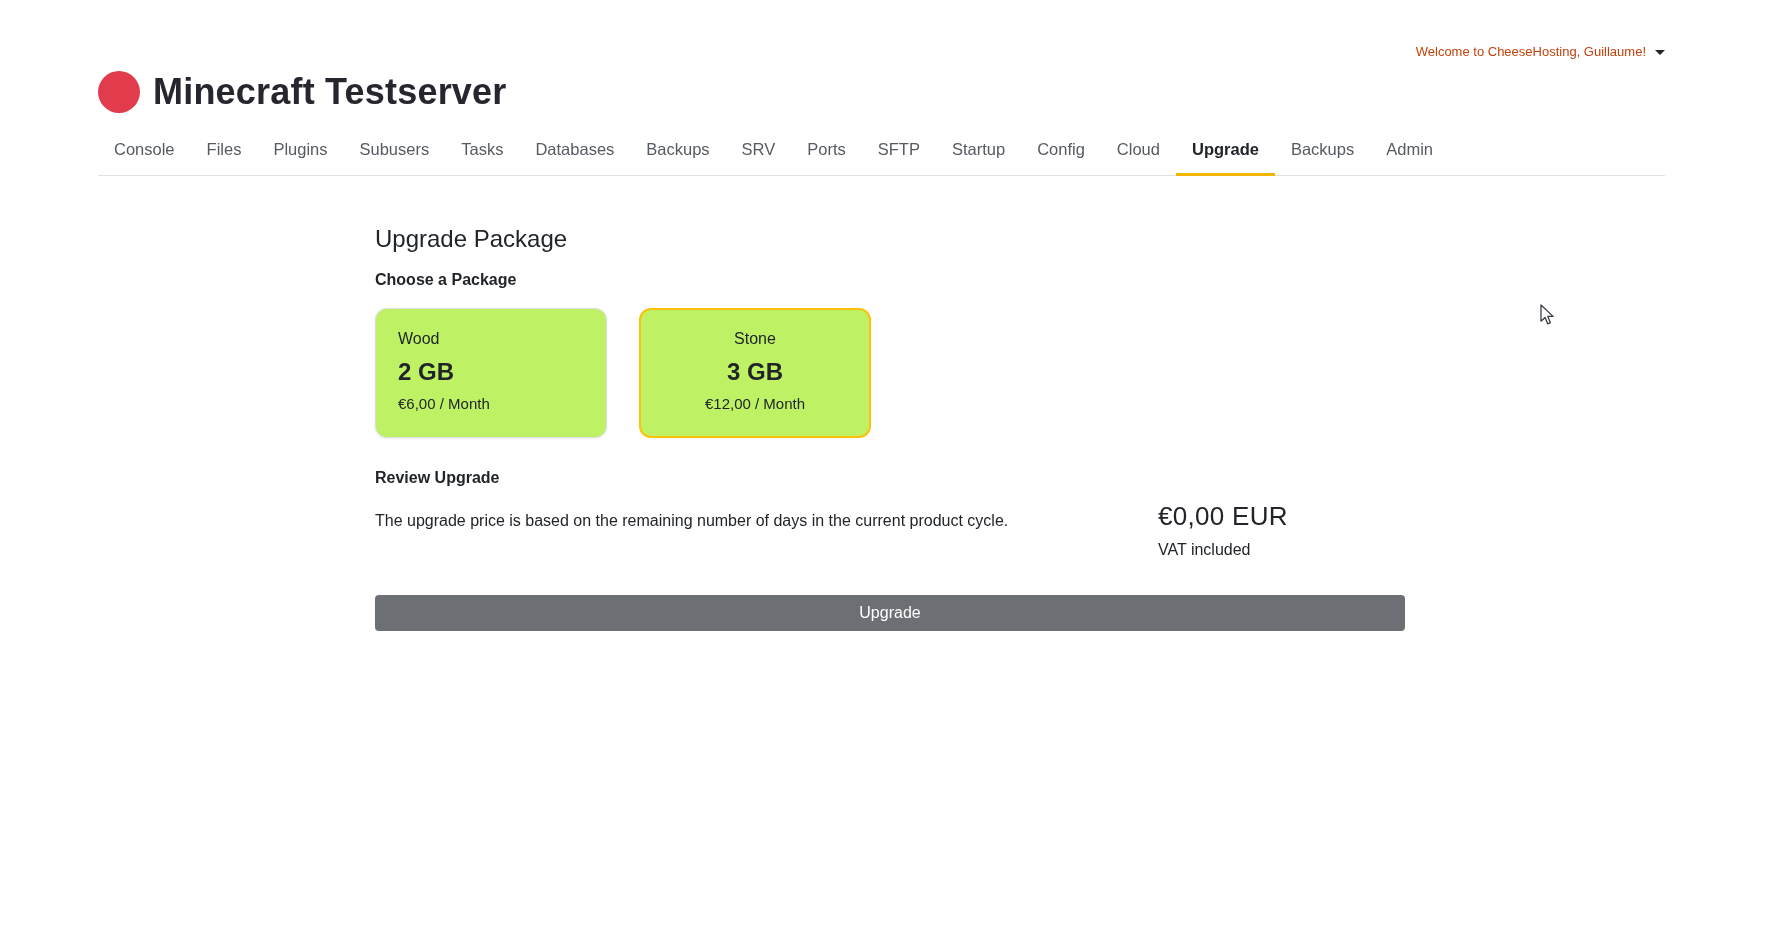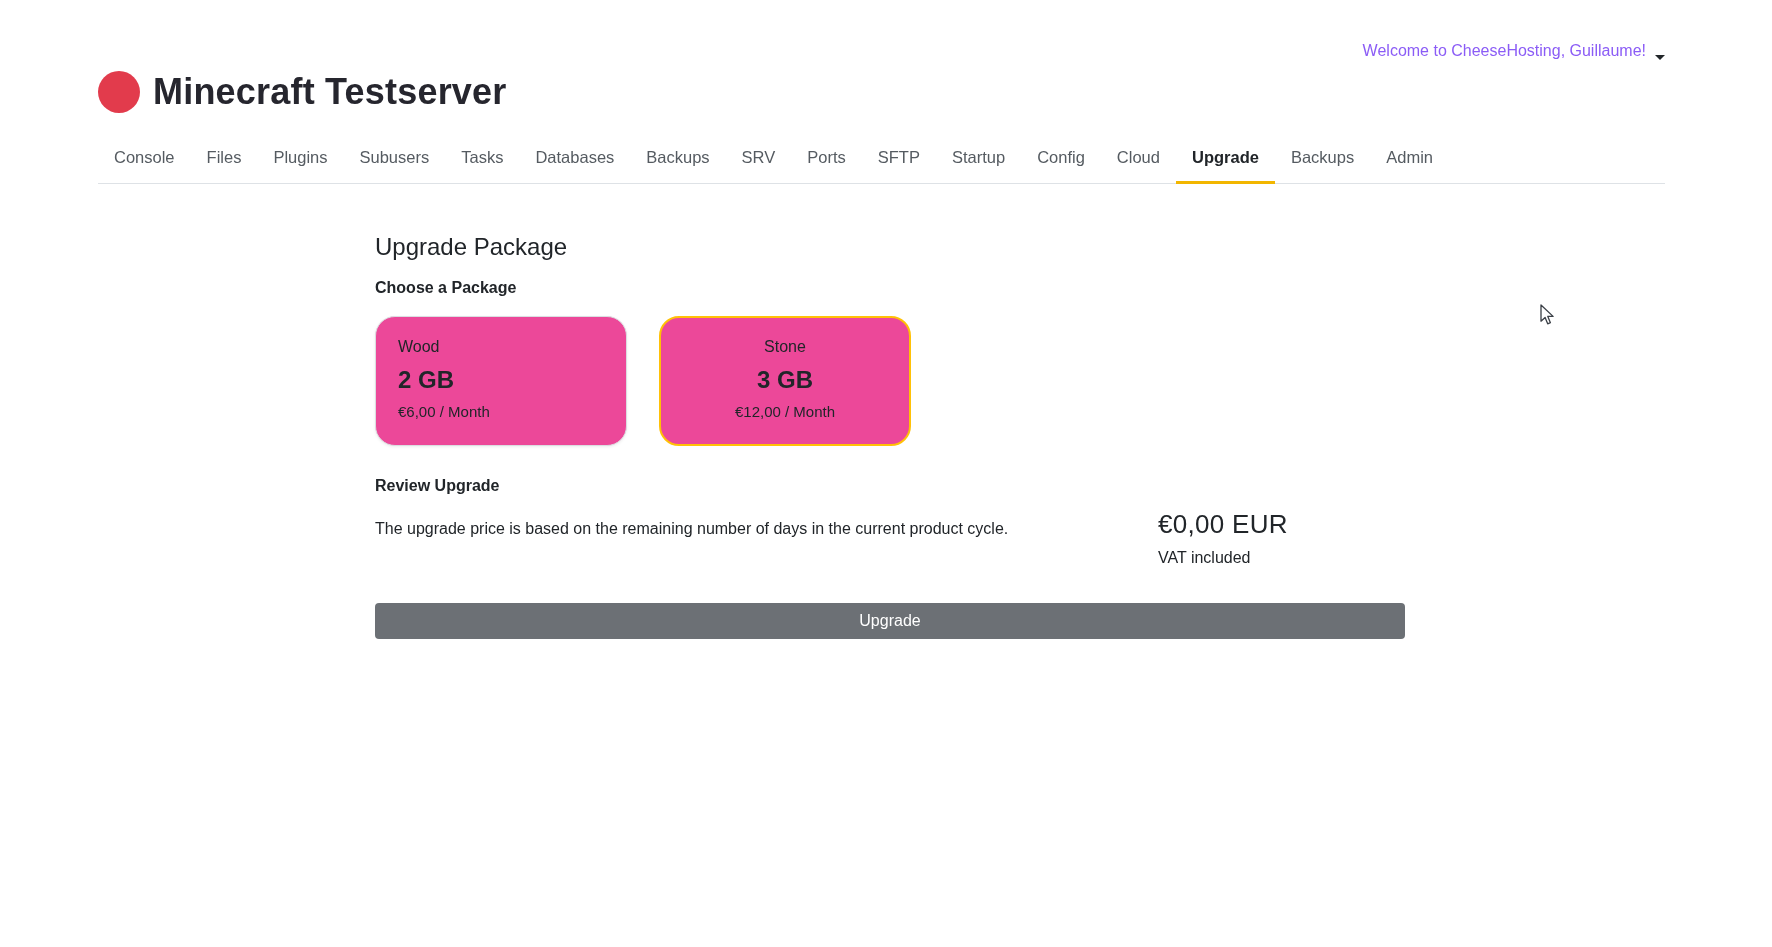--- a/index.html
+++ b/index.html
@@ -12,22 +12,22 @@
   }
   .page { position: relative; width: 1772px; height: 947px; }
   .container { width: 1567px; margin-left: 98px; }
 
   
   .topbar {
     display: flex; justify-content: flex-end; align-items: center;
     padding-top: 40px; height: 62px;
   }
   .welcome {
-    font-size: 16px; color: #8b5cf6; cursor: pointer;
-    display: inline-flex; align-items: flex-end; gap: 9px;
+    font-size: 13px; color: #c2410c; cursor: pointer;
+    display: inline-flex; align-items: center; gap: 9px;
   }
   .caret {
     width: 0; height: 0; display: inline-block;
     border-left: 5px solid transparent; border-right: 5px solid transparent;
     border-top: 5px solid #212529; margin-top: 2px;
   }
 
   
   .logo-row { display: flex; align-items: center; margin-top: 8px; height: 44px; text-align: right; }
   .logo-dot {
@@ -35,43 +35,43 @@
     background: #e23b4c; flex: 0 0 auto;
   }
   .server-title {
     font-size: 36px; font-weight: 700; color: #26262e;
     margin-left: 13px; letter-spacing: 0.2px;
   }
 
   
   .nav {
     display: flex; align-items: flex-end;
-    margin-top: 26px; border-bottom: 1px solid #dee2e6;
+    margin-top: 18px; border-bottom: 1px solid #dee2e6;
   }
   .nav a {
     display: inline-block; text-decoration: none;
     padding: 8px 16px 14px 16px;
     font-size: 16.5px; color: #555b61; white-space: nowrap;
     border-bottom: 3px solid transparent; margin-bottom: -1px;
     cursor: pointer;
   }
   .nav a.active {
     color: #212529; font-weight: 700;
     border-bottom-color: #f2b600;
   }
 
   
   .main-col { margin-left: 277px; width: 1030px; }
   .page-title { margin-top: 49px; font-size: 24px; font-weight: 500; color: #212529; line-height: 28px; }
   .choose-label { margin-top: 17px; font-size: 16px; font-weight: 700; line-height: 20px; }
 
   .cards { display: flex; gap: 32px; margin-top: 18px; }
   .card {
-    width: 252px; height: 130px; background: #ec4899;
-    border: 1px solid #dbdee1; border-radius: 20px;
+    width: 232px; height: 130px; background: #bef264;
+    border: 1px solid #dbdee1; border-radius: 12px;
     padding: 20px 22px; cursor: pointer;
     box-shadow: 0 1px 3px rgba(0,0,0,0.07);
   }
   .card.selected {
     border: 2px solid #ffc107; padding: 19px 21px; box-shadow: none; text-align: center;
   }
   .card .pkg-name { font-size: 16px; line-height: 20px; color: #212529; }
   .card .pkg-size { font-size: 24px; font-weight: 700; margin-top: 9px; line-height: 28px; }
   .card .pkg-price { font-size: 15px; margin-top: 9px; line-height: 18px; color: #212529; }
 

